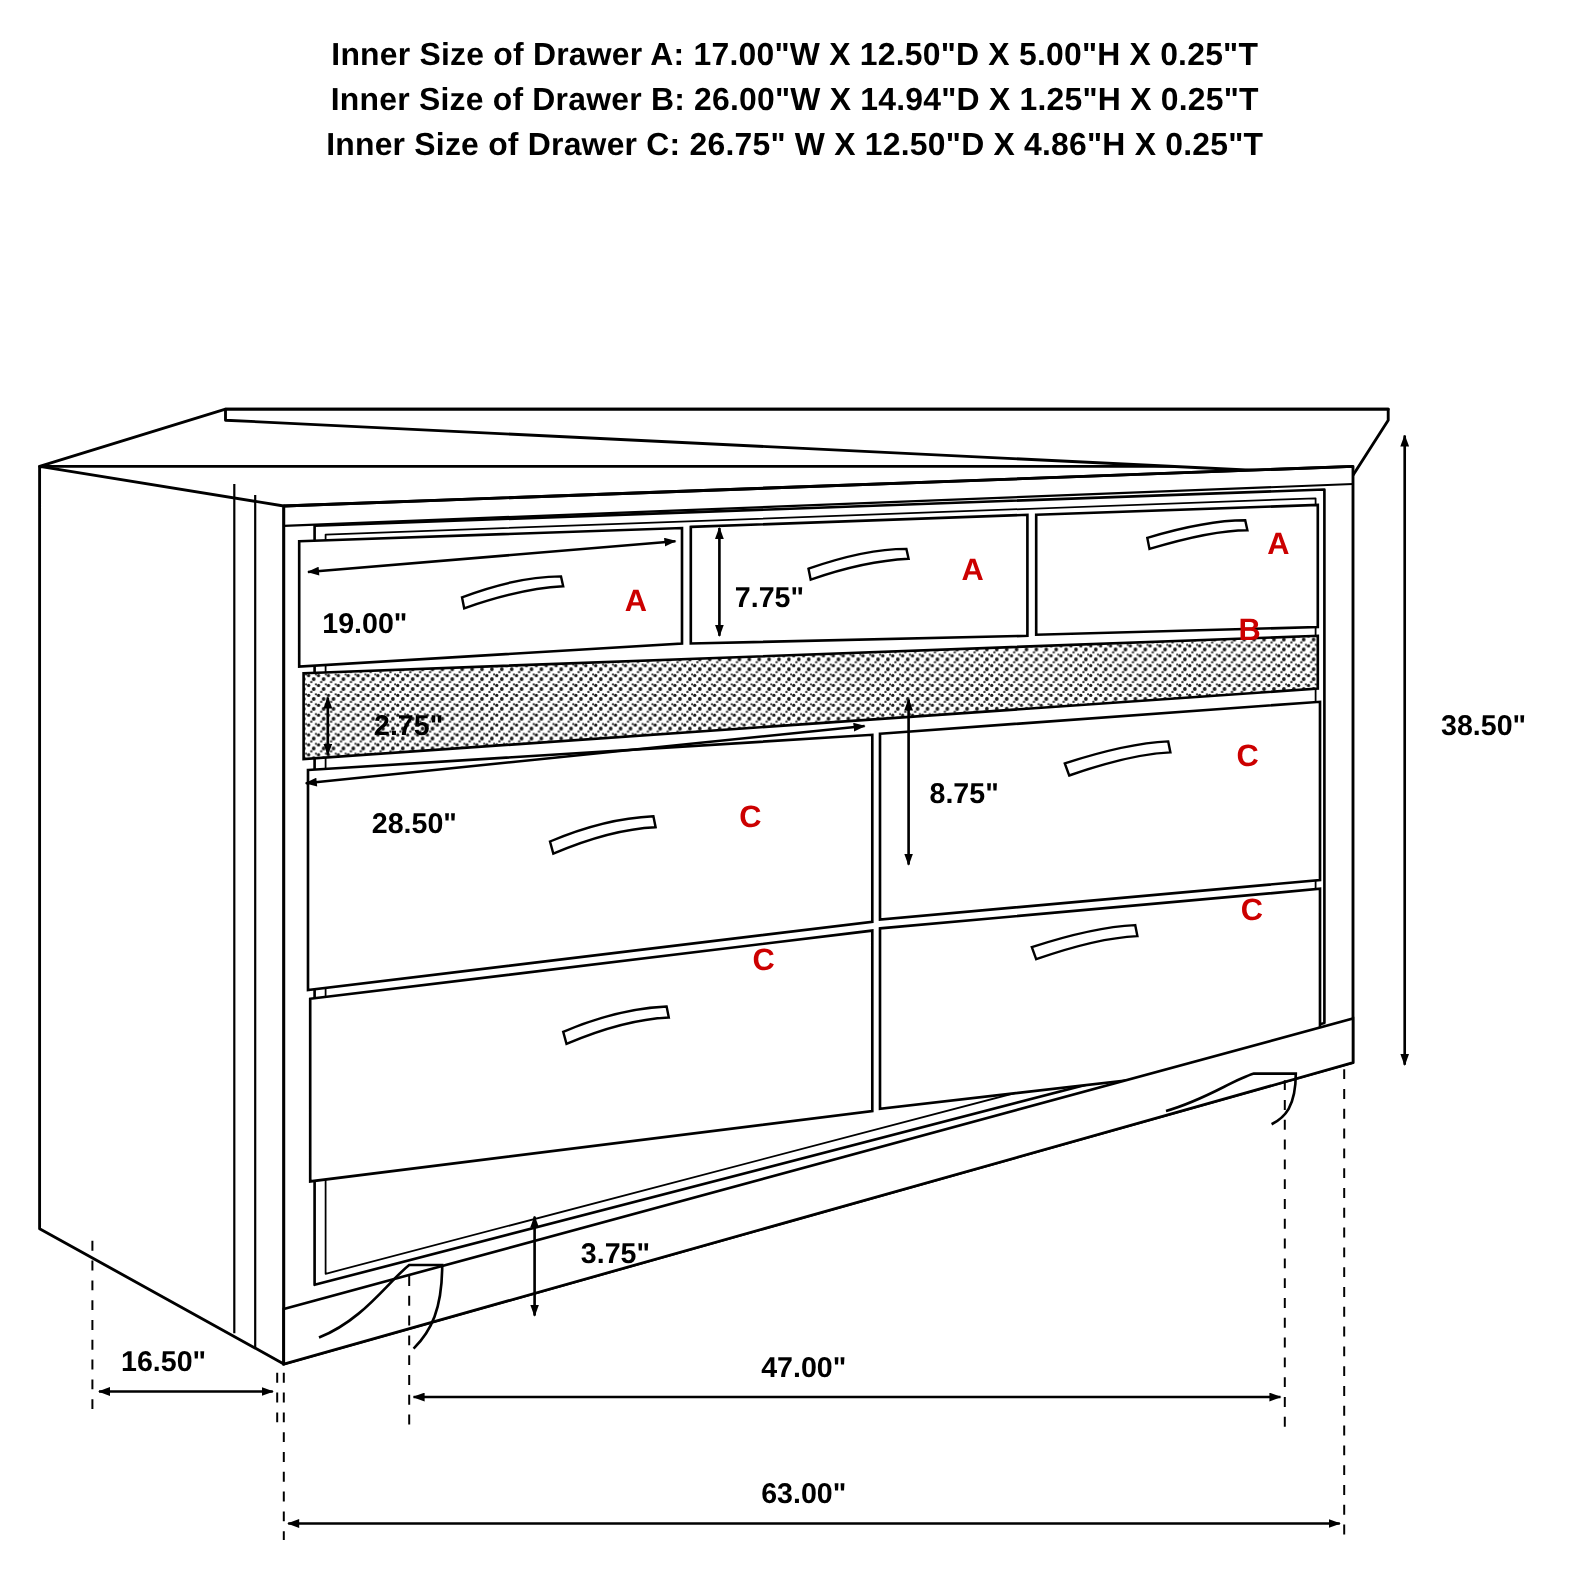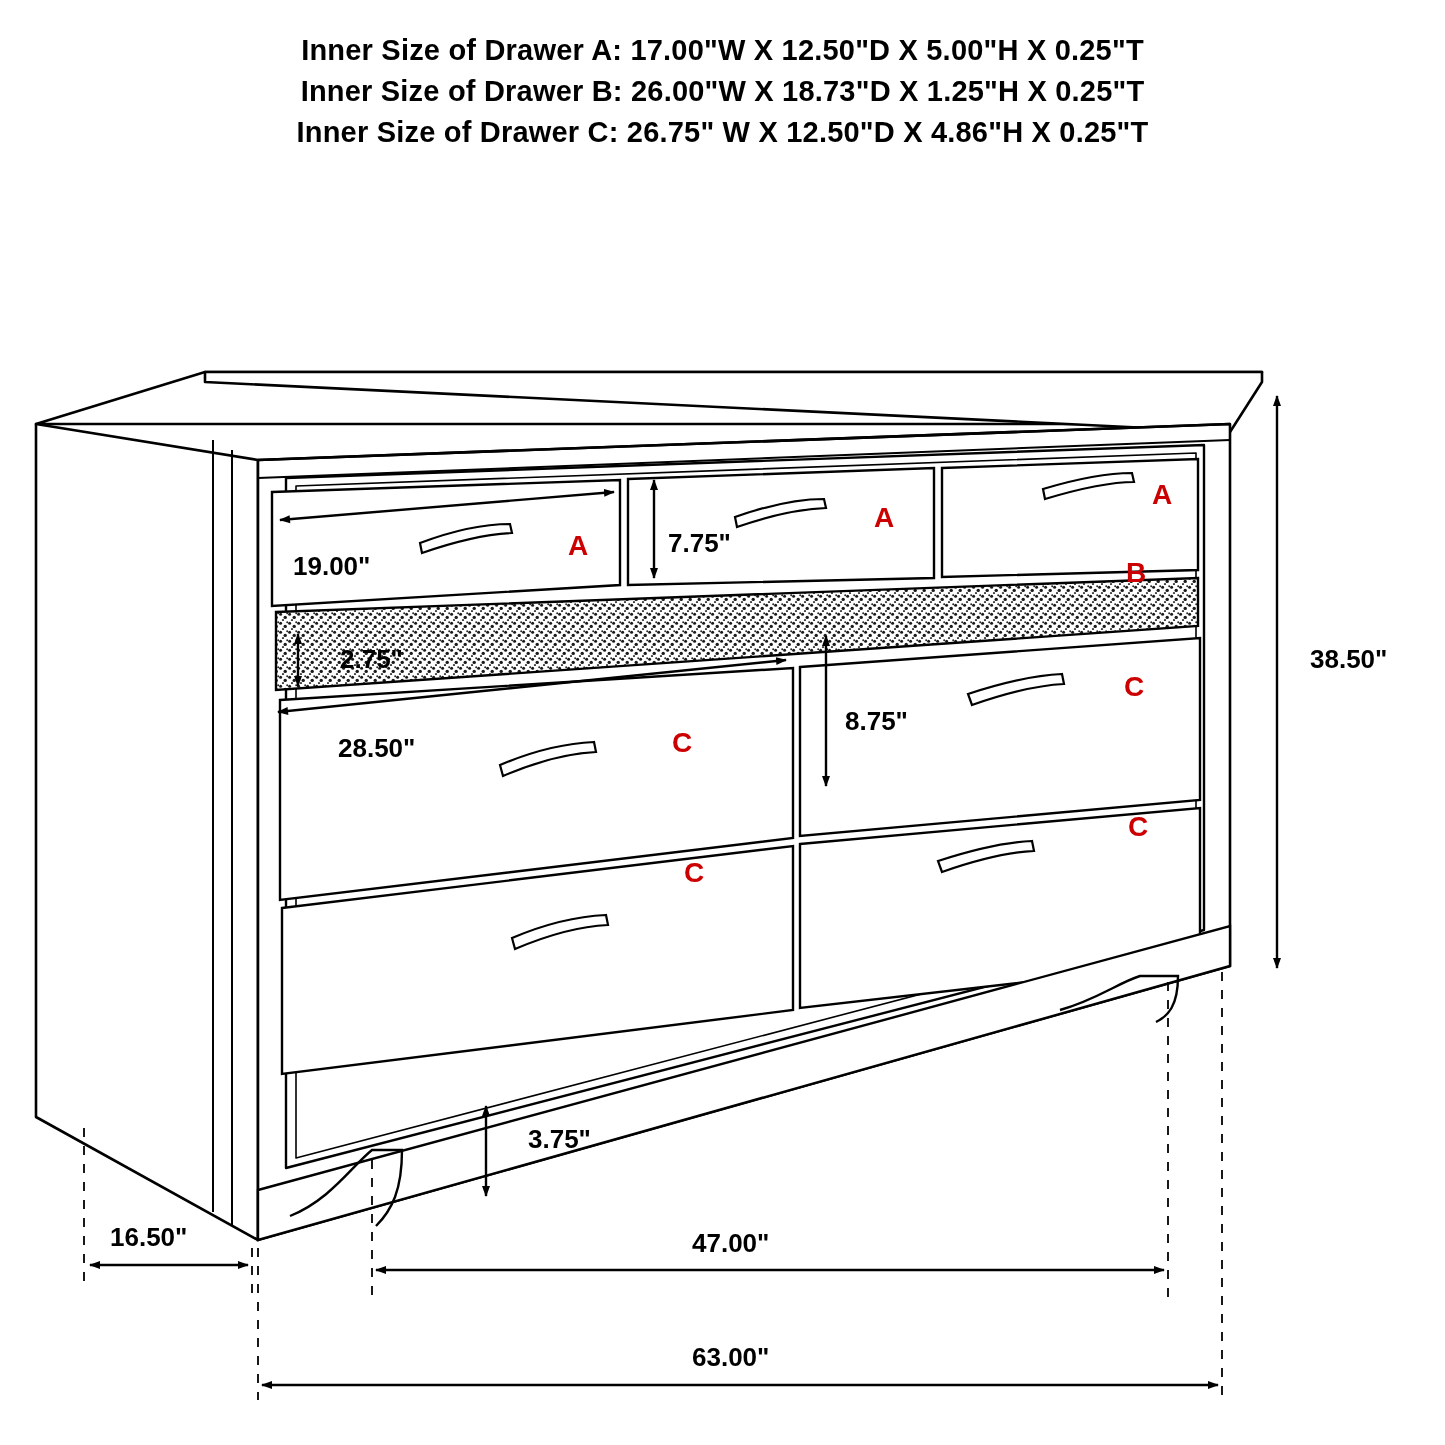--- a/index.html
+++ b/index.html
@@ -49,21 +49,21 @@
     font-family: "Liberation Sans", sans-serif;
   }
 </style>
 </head>
 <body>
 
 <div id="diagram-root">
 
   <div class="spec-block">
     <div class="spec-line">Inner Size of Drawer A: 17.00"W X 12.50"D X 5.00"H X 0.25"T</div>
-    <div class="spec-line">Inner Size of Drawer B: 26.00"W X 18.73"D X 1.25"H X 0.25"T</div>
+    <div class="spec-line">Inner Size of Drawer B: 26.00"W X 14.94"D X 1.25"H X 0.25"T</div>
     <div class="spec-line">Inner Size of Drawer C: 26.75" W X 12.50"D X 4.86"H X 0.25"T</div>
   </div>
 
   <svg width="1445" height="1445" viewBox="0 0 1445 1445">
     <defs>
       <marker id="arrowEnd" markerWidth="12" markerHeight="12" refX="10" refY="4" orient="auto" markerUnits="userSpaceOnUse">
         <path d="M0,0 L11,4 L0,8 z" fill="#000"></path>
       </marker>
       <marker id="arrowStart" markerWidth="12" markerHeight="12" refX="1" refY="4" orient="auto" markerUnits="userSpaceOnUse">
         <path d="M11,0 L0,4 L11,8 z" fill="#000"></path>

